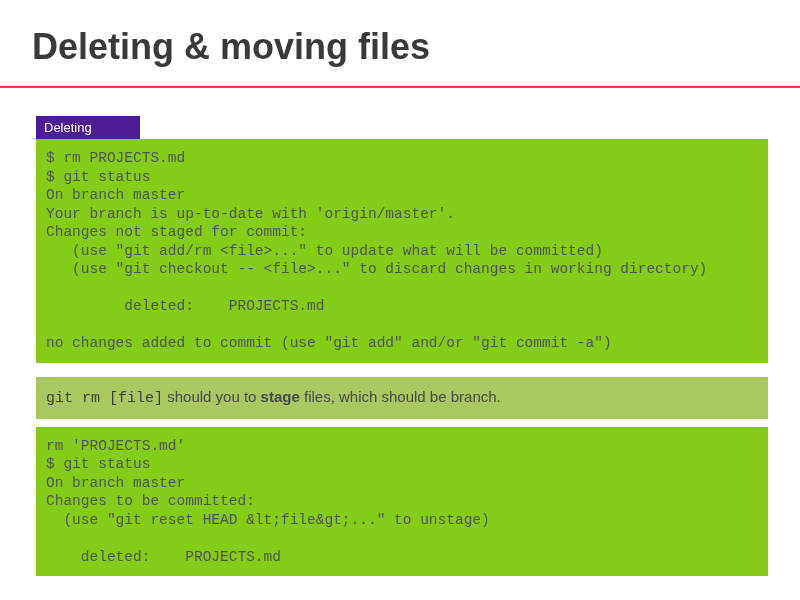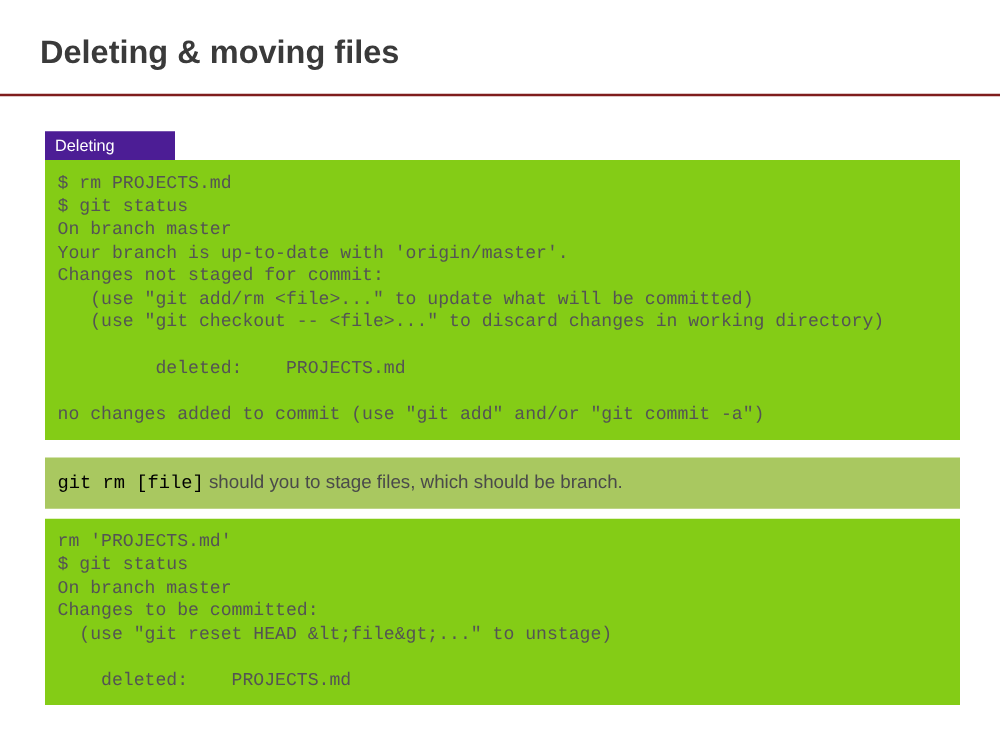--- a/index.html
+++ b/index.html
@@ -8,25 +8,25 @@
       box-sizing: border-box;
     }
     body {
       width: 800px;
       height: 600px;
       background: #ffffff;
       font-family: Arial, Helvetica, sans-serif;
       overflow: hidden;
     }
     .page-title {
-      font-size: 26px;
+      font-size: 36px;
       font-weight: bold;
       color: #3a3a3a;
       padding: 26px 16px 18px 32px;
-      border-bottom: 2px solid #7f1d1d;
+      border-bottom: 2px solid #ef4444;
     }
     .content {
       padding: 28px 32px 0 36px;
     }
     .label-badge {
       display: inline-block;
       background: #4c1d95;
       color: #ffffff;
       font-size: 13px;
       padding: 4px 48px 4px 8px;
@@ -46,24 +46,24 @@
       background: #a9c860;
       color: #4a4a4a;
       padding: 10px 10px;
       margin-top: 14px;
       margin-bottom: 8px;
       font-size: 15px;
       line-height: 1.3;
     }
     .hint-bar .cmd {
       font-family: "Courier New", Courier, monospace;
-      color: #000000;
+      color: #404040;
     }
     .hint-bar .stage {
-      font-weight: normal;
+      font-weight: bold;
     }
   </style>
 </head>
 <body>
 
 <h1 class="page-title">Deleting &amp; moving files</h1>
 
 <div class="content">
 
   <div class="label-badge">Deleting</div>

